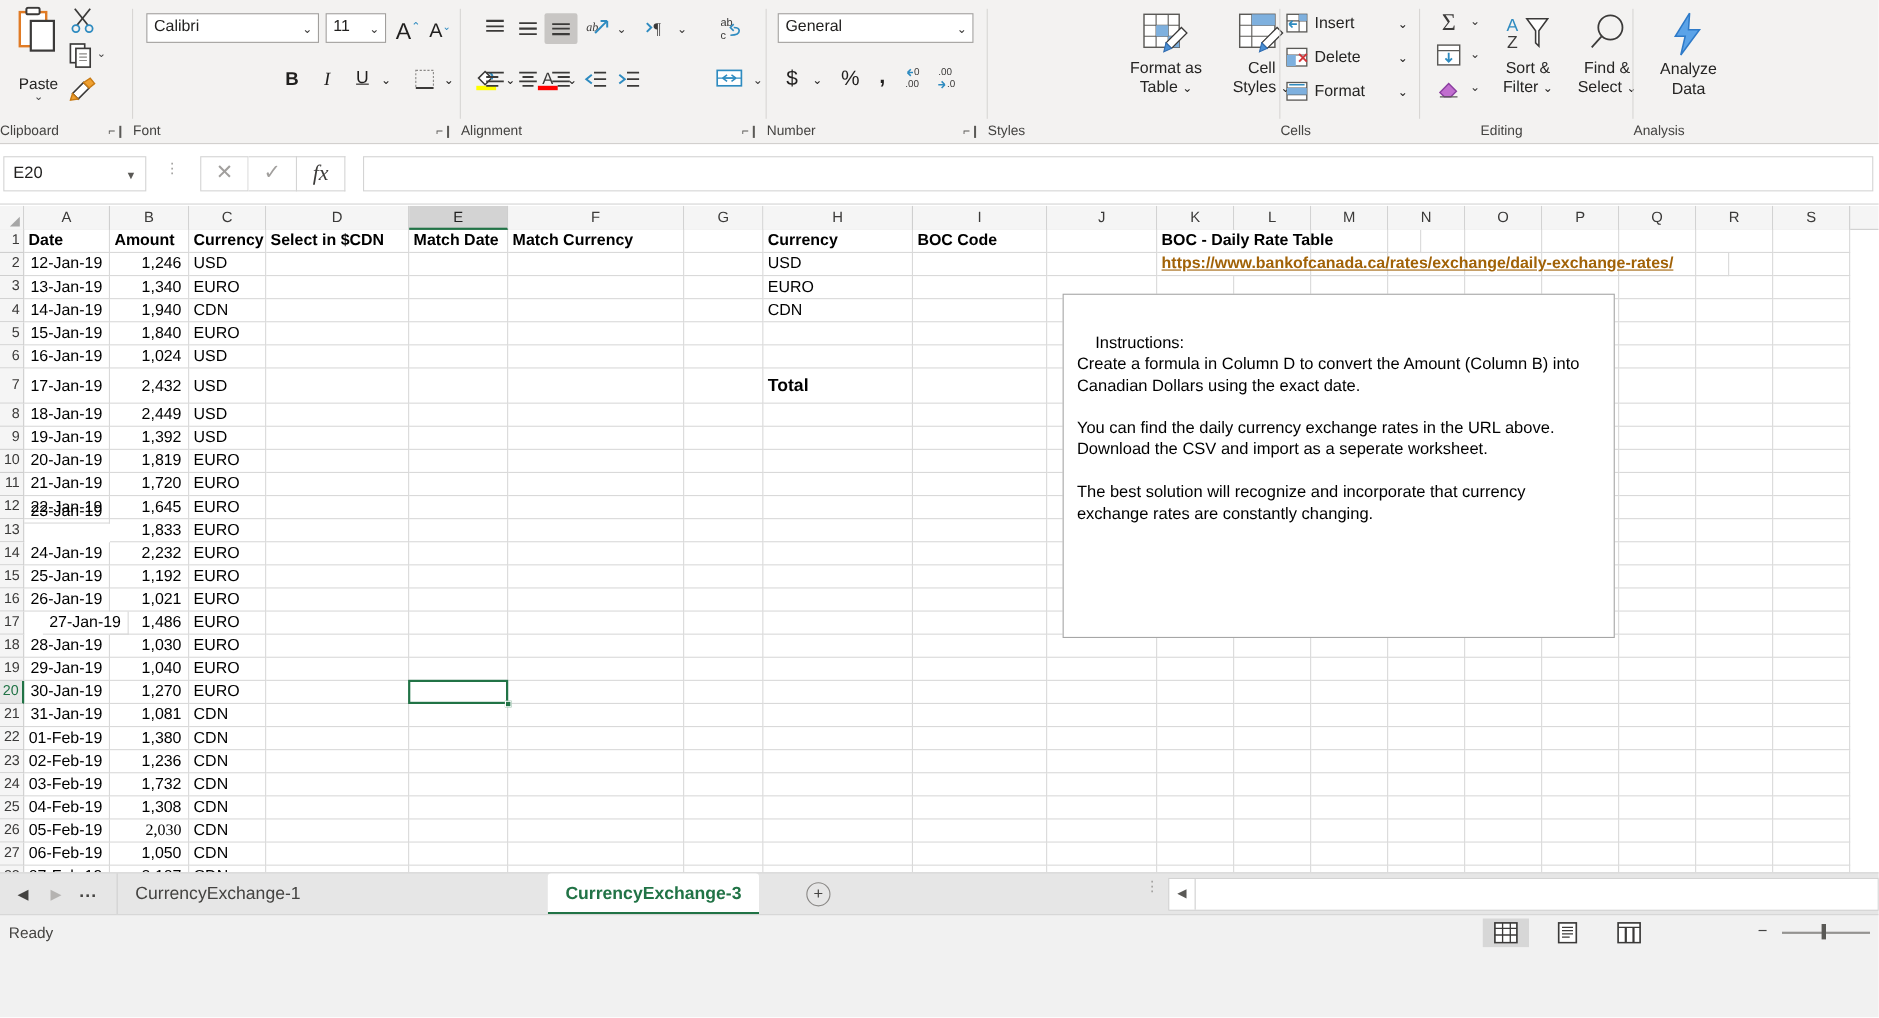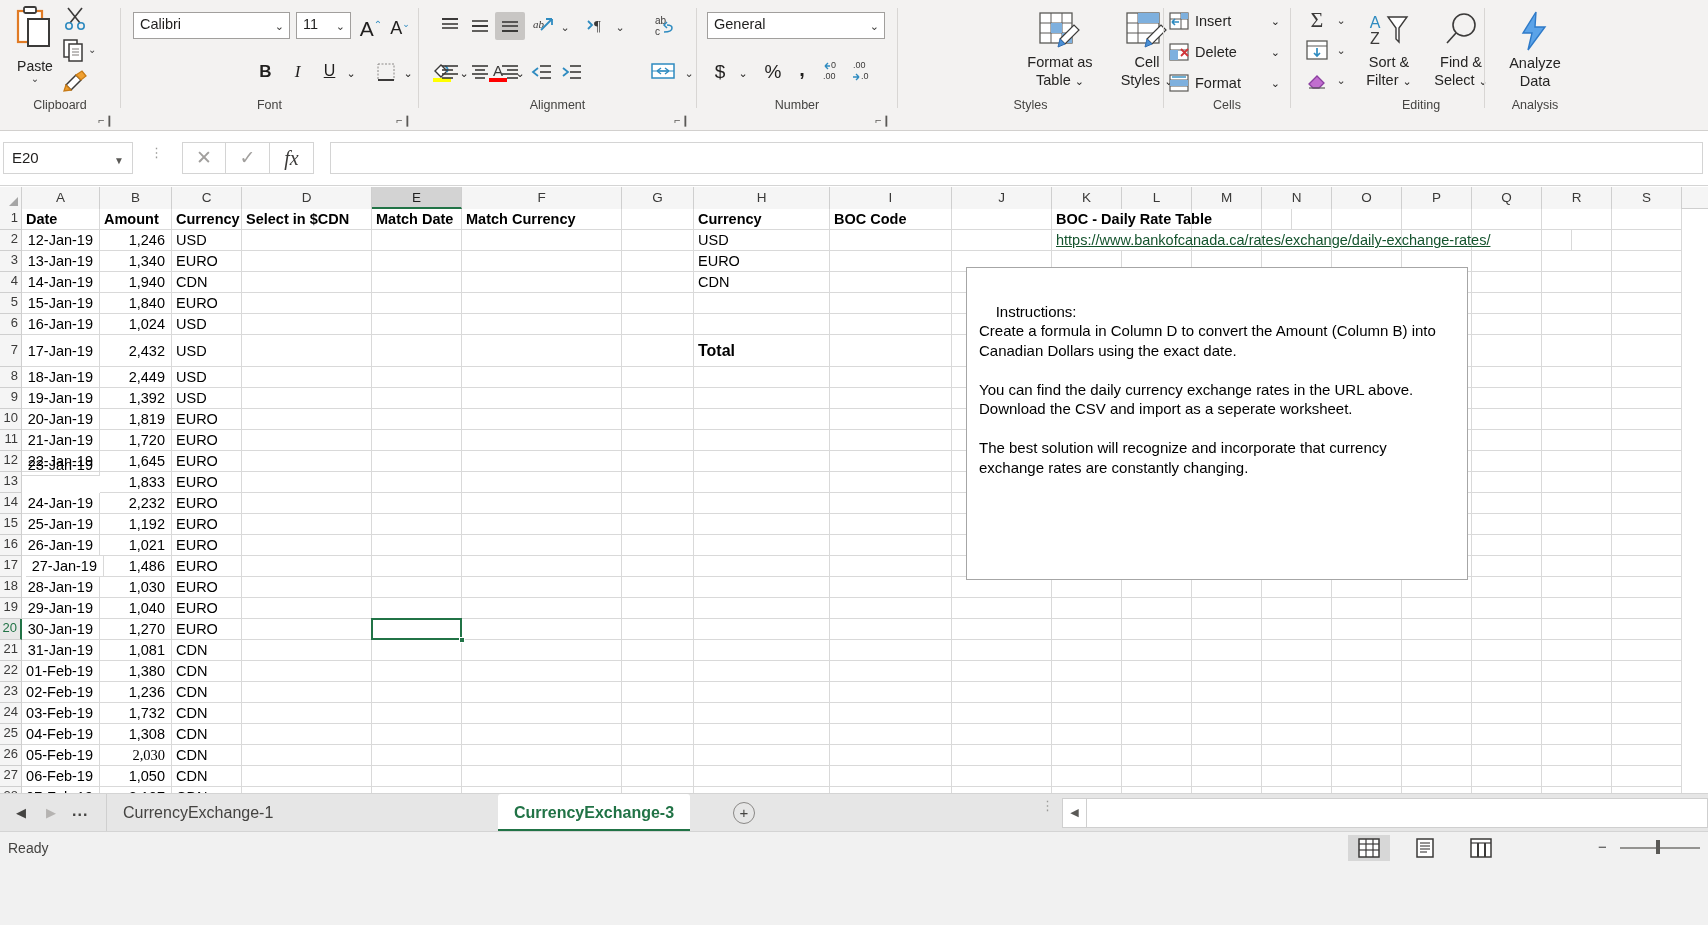--- a/index.html
+++ b/index.html
@@ -20,35 +20,35 @@
     width: 1708px; height: 131px;
     background: #f3f2f1;
     border-bottom: 1px solid #d2d0ce;
   }
   .rgroup { position: absolute; top: 0; height: 131px; }
   .rgroup-sep {
     position: absolute; top: 8px; width: 1px; height: 100px;
     background: #d8d6d4;
   }
   .glabel {
-    position: absolute; bottom: 19px; left: 0; width: 100%;
-    text-align: center; font-size: 12.5px; color: #444341;
+    position: absolute; bottom: 5px; left: 0; width: 100%;
+    font-size: 12.5px; color: #444341;
   }
   .dlaunch {
     position: absolute; bottom: 5px; font-size: 11px; color: #5a5956;
     line-height: 1;
   }
 
   
   #g-clipboard { left: 0; width: 120px; }
   #paste-btn {
     position: absolute; left: 8px; top: 4px; width: 54px; height: 96px;
     text-align: center; cursor: pointer;
   }
-  .paste-label { font-size: 14px; color: #252423; margin-top: 8px; }
+  .paste-label { font-size: 14px; color: #252423; margin-top: 18px; }
   .mini-chev { font-size: 10px; color: #444; line-height: 10px; }
   .cb-small {
     position: absolute; cursor: pointer;
   }
 
   
   #g-font { left: 121px; width: 297px; }
   .fontname-box {
     position: absolute; left: 12px; top: 12px; width: 157px; height: 27px;
     border: 1px solid #a19f9d; background: #fff;
@@ -177,21 +177,21 @@
     position: absolute;
     border-right: 1px solid #d9d9d9;
     border-bottom: 1px solid #d9d9d9;
     font-size: 14.5px; color: #000;
     padding: 2px 4px 0 4px;
     overflow: visible; white-space: nowrap;
     cursor: cell;
   }
   .cell.r { text-align: right; padding-right: 6px; }
   .cell.b { font-weight: bold; }
-  .cell.link { color: #14532d; text-decoration: underline; cursor: pointer; }
+  .cell.link { color: #a16207; text-decoration: underline; cursor: pointer; font-weight: bold; }
   #selbox {
     position: absolute; border: 2px solid #217346; background: transparent;
     pointer-events: none; z-index: 30;
   }
   #selhandle {
     position: absolute; width: 6px; height: 6px; background: #217346;
     border: 1px solid #fff; z-index: 31; pointer-events: none;
   }
   #instructions {
     position: absolute; background: #ffffff;
@@ -978,21 +978,21 @@
       <div class="cell" style="left: 930px; top: 326px; width: 100px; height: 21px; line-height: 17px;"></div>
       <div class="cell" style="left: 1030px; top: 326px; width: 70px; height: 21px; line-height: 17px;"></div>
       <div class="cell" style="left: 1100px; top: 326px; width: 70px; height: 21px; line-height: 17px;"></div>
       <div class="cell" style="left: 1170px; top: 326px; width: 70px; height: 21px; line-height: 17px;"></div>
       <div class="cell" style="left: 1240px; top: 326px; width: 70px; height: 21px; line-height: 17px;"></div>
       <div class="cell" style="left: 1310px; top: 326px; width: 70px; height: 21px; line-height: 17px;"></div>
       <div class="cell" style="left: 1380px; top: 326px; width: 70px; height: 21px; line-height: 17px;"></div>
       <div class="cell" style="left: 1450px; top: 326px; width: 70px; height: 21px; line-height: 17px;"></div>
       <div class="cell" style="left: 1520px; top: 326px; width: 70px; height: 21px; line-height: 17px;"></div>
       <div class="cell" style="left: 1590px; top: 326px; width: 70px; height: 21px; line-height: 17px;"></div>
-      <div class="cell r" style="left: 4px; top: 347px; width: 78px; height: 21px; line-height: 17px;">27-Jan-19</div>
+      <div class="cell r" style="left: 17px; top: 347px; width: 78px; height: 21px; line-height: 17px;">27-Jan-19</div>
       <div class="cell r" style="left: 78px; top: 347px; width: 72px; height: 21px; line-height: 17px;">1,486</div>
       <div class="cell" style="left: 150px; top: 347px; width: 70px; height: 21px; line-height: 17px;">EURO</div>
       <div class="cell" style="left: 220px; top: 347px; width: 130px; height: 21px; line-height: 17px;"></div>
       <div class="cell" style="left: 350px; top: 347px; width: 90px; height: 21px; line-height: 17px;"></div>
       <div class="cell" style="left: 440px; top: 347px; width: 160px; height: 21px; line-height: 17px;"></div>
       <div class="cell" style="left: 600px; top: 347px; width: 72px; height: 21px; line-height: 17px;"></div>
       <div class="cell" style="left: 672px; top: 347px; width: 136px; height: 21px; line-height: 17px;"></div>
       <div class="cell" style="left: 808px; top: 347px; width: 122px; height: 21px; line-height: 17px;"></div>
       <div class="cell" style="left: 930px; top: 347px; width: 100px; height: 21px; line-height: 17px;"></div>
       <div class="cell" style="left: 1030px; top: 347px; width: 70px; height: 21px; line-height: 17px;"></div>

